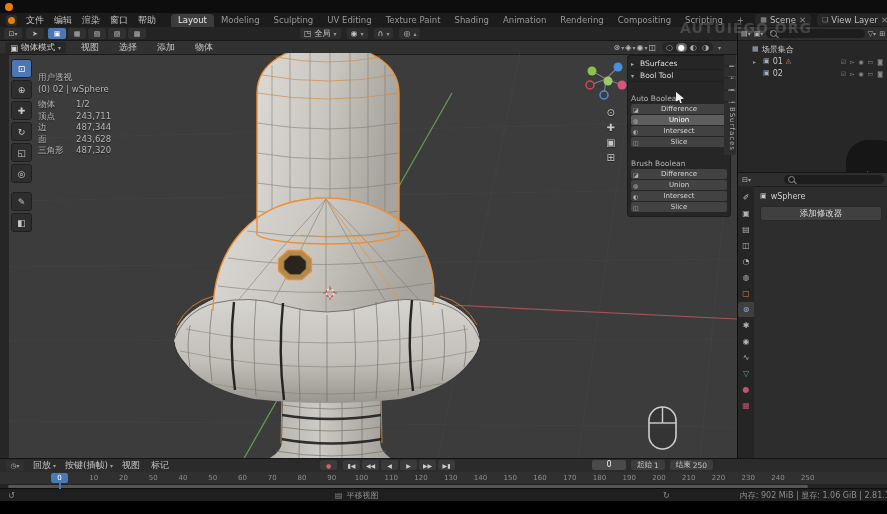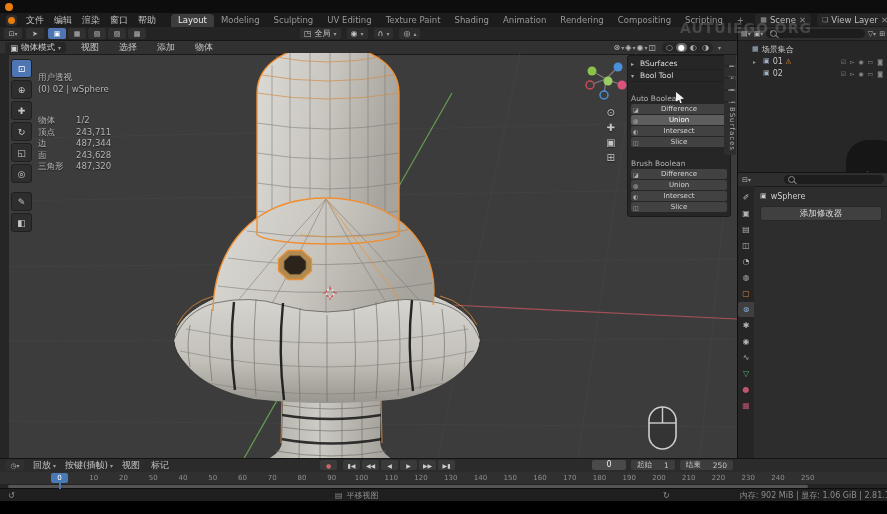--- a/index.html
+++ b/index.html
@@ -52,21 +52,21 @@
   .left-strip{position:absolute;left:0;top:0;width:9px;height:405px;background:#262626}
   svg.model{position:absolute;left:0;top:0}
 
   .vp-toolbar{position:absolute;left:11px;top:6px;display:flex;flex-direction:column;gap:2px}
   .tool-btn{width:19px;height:17px;background:#2e2e2e;border:1px solid #1f1f1f;border-radius:3px;
             color:#c8c8c8;font-size:9px;display:flex;align-items:center;justify-content:center}
   .tool-btn.active{background:#4f76b4;color:#fff}
   .vp-toolbar .tool-btn:nth-child(7){margin-top:7px}
 
   .stats{position:absolute;left:38px;top:19px;color:#b6b6b6;font-size:8.5px;line-height:11.5px;text-shadow:0 1px 1px rgba(0,0,0,.6)}
-  .stats .head{margin-bottom:20px}
+  .stats .head{margin-bottom:4px}
   .srow{display:flex}
   .slabel{width:38px}
 
   .gizmo{position:absolute;left:582px;top:2px}
   .view-ics{position:absolute;left:606px;top:54px;display:flex;flex-direction:column;gap:4px;
             color:#c6c6c6;font-size:10px;text-align:center;text-shadow:0 1px 1px rgba(0,0,0,.5)}
 
   .npanel{position:absolute;left:627px;top:2px;width:96px;background:rgba(37,37,37,.96);
           border:1px solid #1b1b1b;border-radius:3px;padding:2px 3px 3px;font-size:7.5px}
   .nsec{display:flex;gap:3px;align-items:center;height:11px;color:#dcdcdc;border-bottom:1px solid #1f1f1f}
@@ -123,21 +123,21 @@
   .timeline{position:absolute;left:0;top:458px;width:887px;height:30px;background:#2b2b2b;border-top:1px solid #141414}
   .tl-header{height:13px;position:relative;display:flex;align-items:center;gap:9px;padding:0 6px;border-bottom:1px solid #1e1e1e}
   .tl-menus{display:flex;gap:9px}
   .tl-menu{display:flex;gap:2px;color:#c3c3c3;align-items:center}
   .transport{position:absolute;left:320px;top:1px;display:flex;gap:2px}
   .tbtn{min-width:13px;height:10px;background:#3a3a3a;border-radius:2px;color:#ccc;font-size:6px;
         display:flex;align-items:center;justify-content:center;padding:0 2px}
   .rec{color:#c66}
   .tl-fields{position:absolute;left:592px;top:1px;display:flex;gap:5px;align-items:center}
   .frame-field{width:34px;height:10px;background:#4a4a4a;border-radius:2px;text-align:center;font-size:8px;color:#eee;line-height:10px}
-  .se-chip{height:10px;background:#3d3d3d;border-radius:2px;font-size:7.5px;color:#c8c8c8;padding:0 6px;display:flex;align-items:center;gap:12px}
+  .se-chip{height:10px;background:#3d3d3d;border-radius:2px;font-size:7.5px;color:#c8c8c8;padding:0 6px;display:flex;align-items:center;gap:2px}
   .ruler{position:absolute;top:13px;left:0;right:0;height:12px;background:#303030;border-bottom:1px solid #222}
   .ruler-labels{position:absolute;left:56px;width:760px;top:2px;display:flex;justify-content:space-between;color:#8e8e8e;font-size:7px}
   .ruler-labels span{width:16px;text-align:center}
   .playhead-chip{position:absolute;left:51px;top:1px;width:17px;height:10px;background:#4a7ab5;border-radius:2px;
                  color:#fff;font-size:7px;display:flex;align-items:center;justify-content:center}
   .playhead-line{position:absolute;left:59px;top:24px;width:2px;height:6px;background:#4a7ab5;z-index:3}
   .tl-scroll{position:absolute;top:25px;left:0;right:0;height:5px;background:#242424}
   .tl-thumb{position:absolute;left:8px;width:800px;top:1px;height:3px;background:#555;border-radius:2px}
 
   

